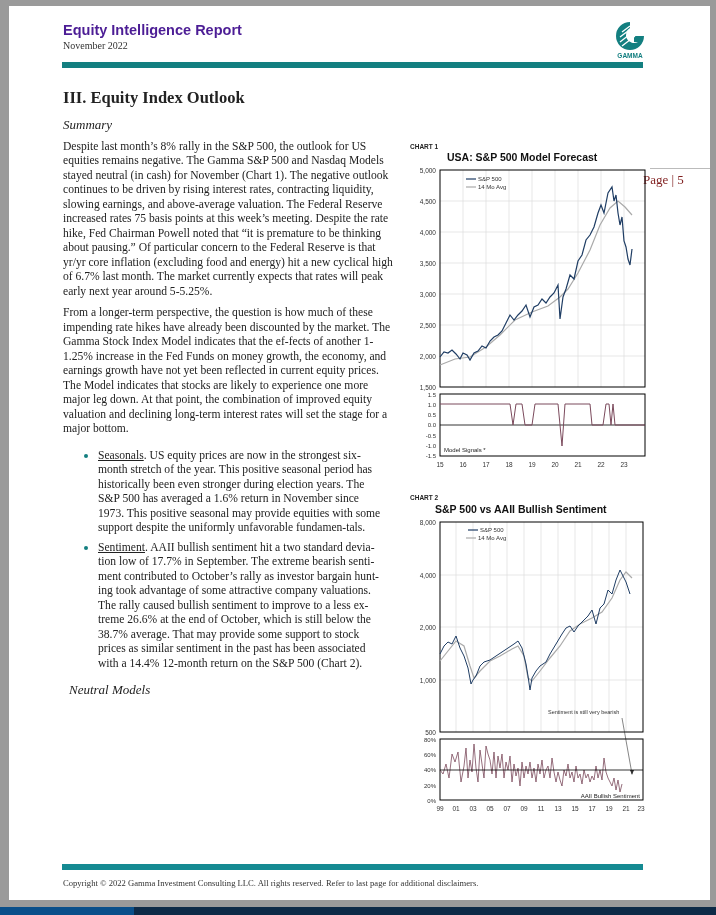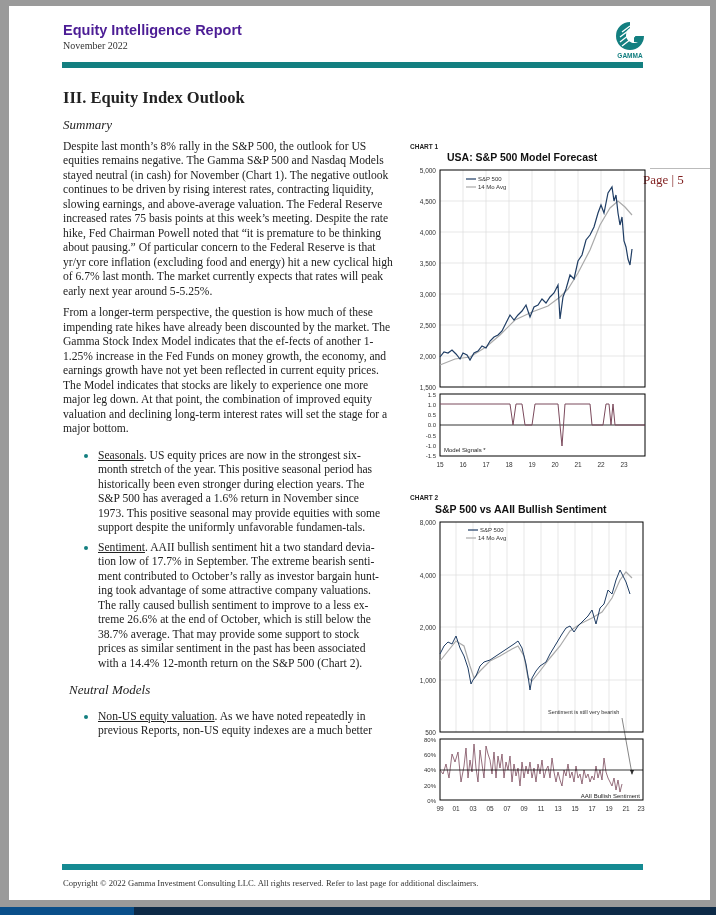--- a/index.html
+++ b/index.html
@@ -51,23 +51,20 @@
 
 <div class="body-text" style="top:118px;">
   <div class="sub-head" style="margin-bottom:7px;">Summary</div>
   <p>Despite last month’s 8% rally in the S&amp;P 500, the outlook for US equities remains negative.  The Gamma S&amp;P 500 and Nasdaq Models stayed neutral (in cash) for November (Chart 1). The negative outlook continues to be driven by rising interest rates, contracting liquidity, slowing earnings, and above-average valuation.  The Federal Reserve increased rates 75 basis points at this week’s meeting.  Despite the rate hike, Fed Chairman Powell noted that “it is premature to be thinking about pausing.” Of particular concern to the Federal Reserve is that yr/yr core inflation (excluding food and energy) hit a new cyclical high of 6.7% last month.  The market currently expects that rates will peak early next year around 5-5.25%.</p>
   <p>From a longer-term perspective, the question is how much of these impending rate hikes have already been discounted by the market.  The Gamma Stock Index Model indicates that the ef-fects of another 1-1.25% increase in the Fed Funds on money growth, the economy, and earnings growth have not yet been reflected in current equity prices.  The Model indicates that stocks are likely to experience one more major leg down.  At that point, the combination of improved equity valuation and declining long-term interest rates will set the stage for a major bottom.</p>
   <ul class="bullets">
     <li><span class="ul">Seasonals</span><span>.  US equity prices are now in the strongest six-month stretch of the year.  This positive seasonal period has historically been even stronger during election years.  The S&amp;P 500 has averaged a 1.6% return in November since 1973.  This positive seasonal may provide equities with some support despite the uniformly unfavorable fundamen-tals.</span></li>
     <li><span class="ul">Sentiment</span><span>.  AAII bullish sentiment hit a two standard devia-tion low of 17.7% in September.  The extreme bearish senti-ment contributed to October’s rally as investor bargain hunt-ing took advantage of some attractive company valuations. The rally caused bullish sentiment to improve to a less ex-treme 26.6% at the end of October, which is still below the 38.7% average.  That may provide some support to stock prices as similar sentiment in the past has been associated with a 14.4% 12-month return on the S&amp;P 500 (Chart 2).</span></li>
   </ul>
   <div class="sub-head" style="margin:4px 0 6px 6px;">Neutral Models</div>
-  <ul class="bullets">
-    <li><span class="ul">Non-US equity valuation</span><span>.  As we have noted repeatedly in previous Reports, non-US equity indexes are a much better</span></li>
-  </ul>
 </div>
 
 <div style="position:absolute; left:410px; top:143px;" class="chart-label">CHART 1</div>
 <div style="position:absolute; left:410px; top:151px;padding-left:37px;" class="chart-title">USA: S&amp;P 500 Model Forecast</div>
 <svg style="position:absolute; left:400px; top:165px;" width="250" height="310">
 
   <g stroke="#ddd" stroke-width="0.7">
     <line x1="40" y1="36" x2="245" y2="36"></line>
       <line x1="40" y1="67" x2="245" y2="67"></line>
       <line x1="40" y1="98" x2="245" y2="98"></line>

